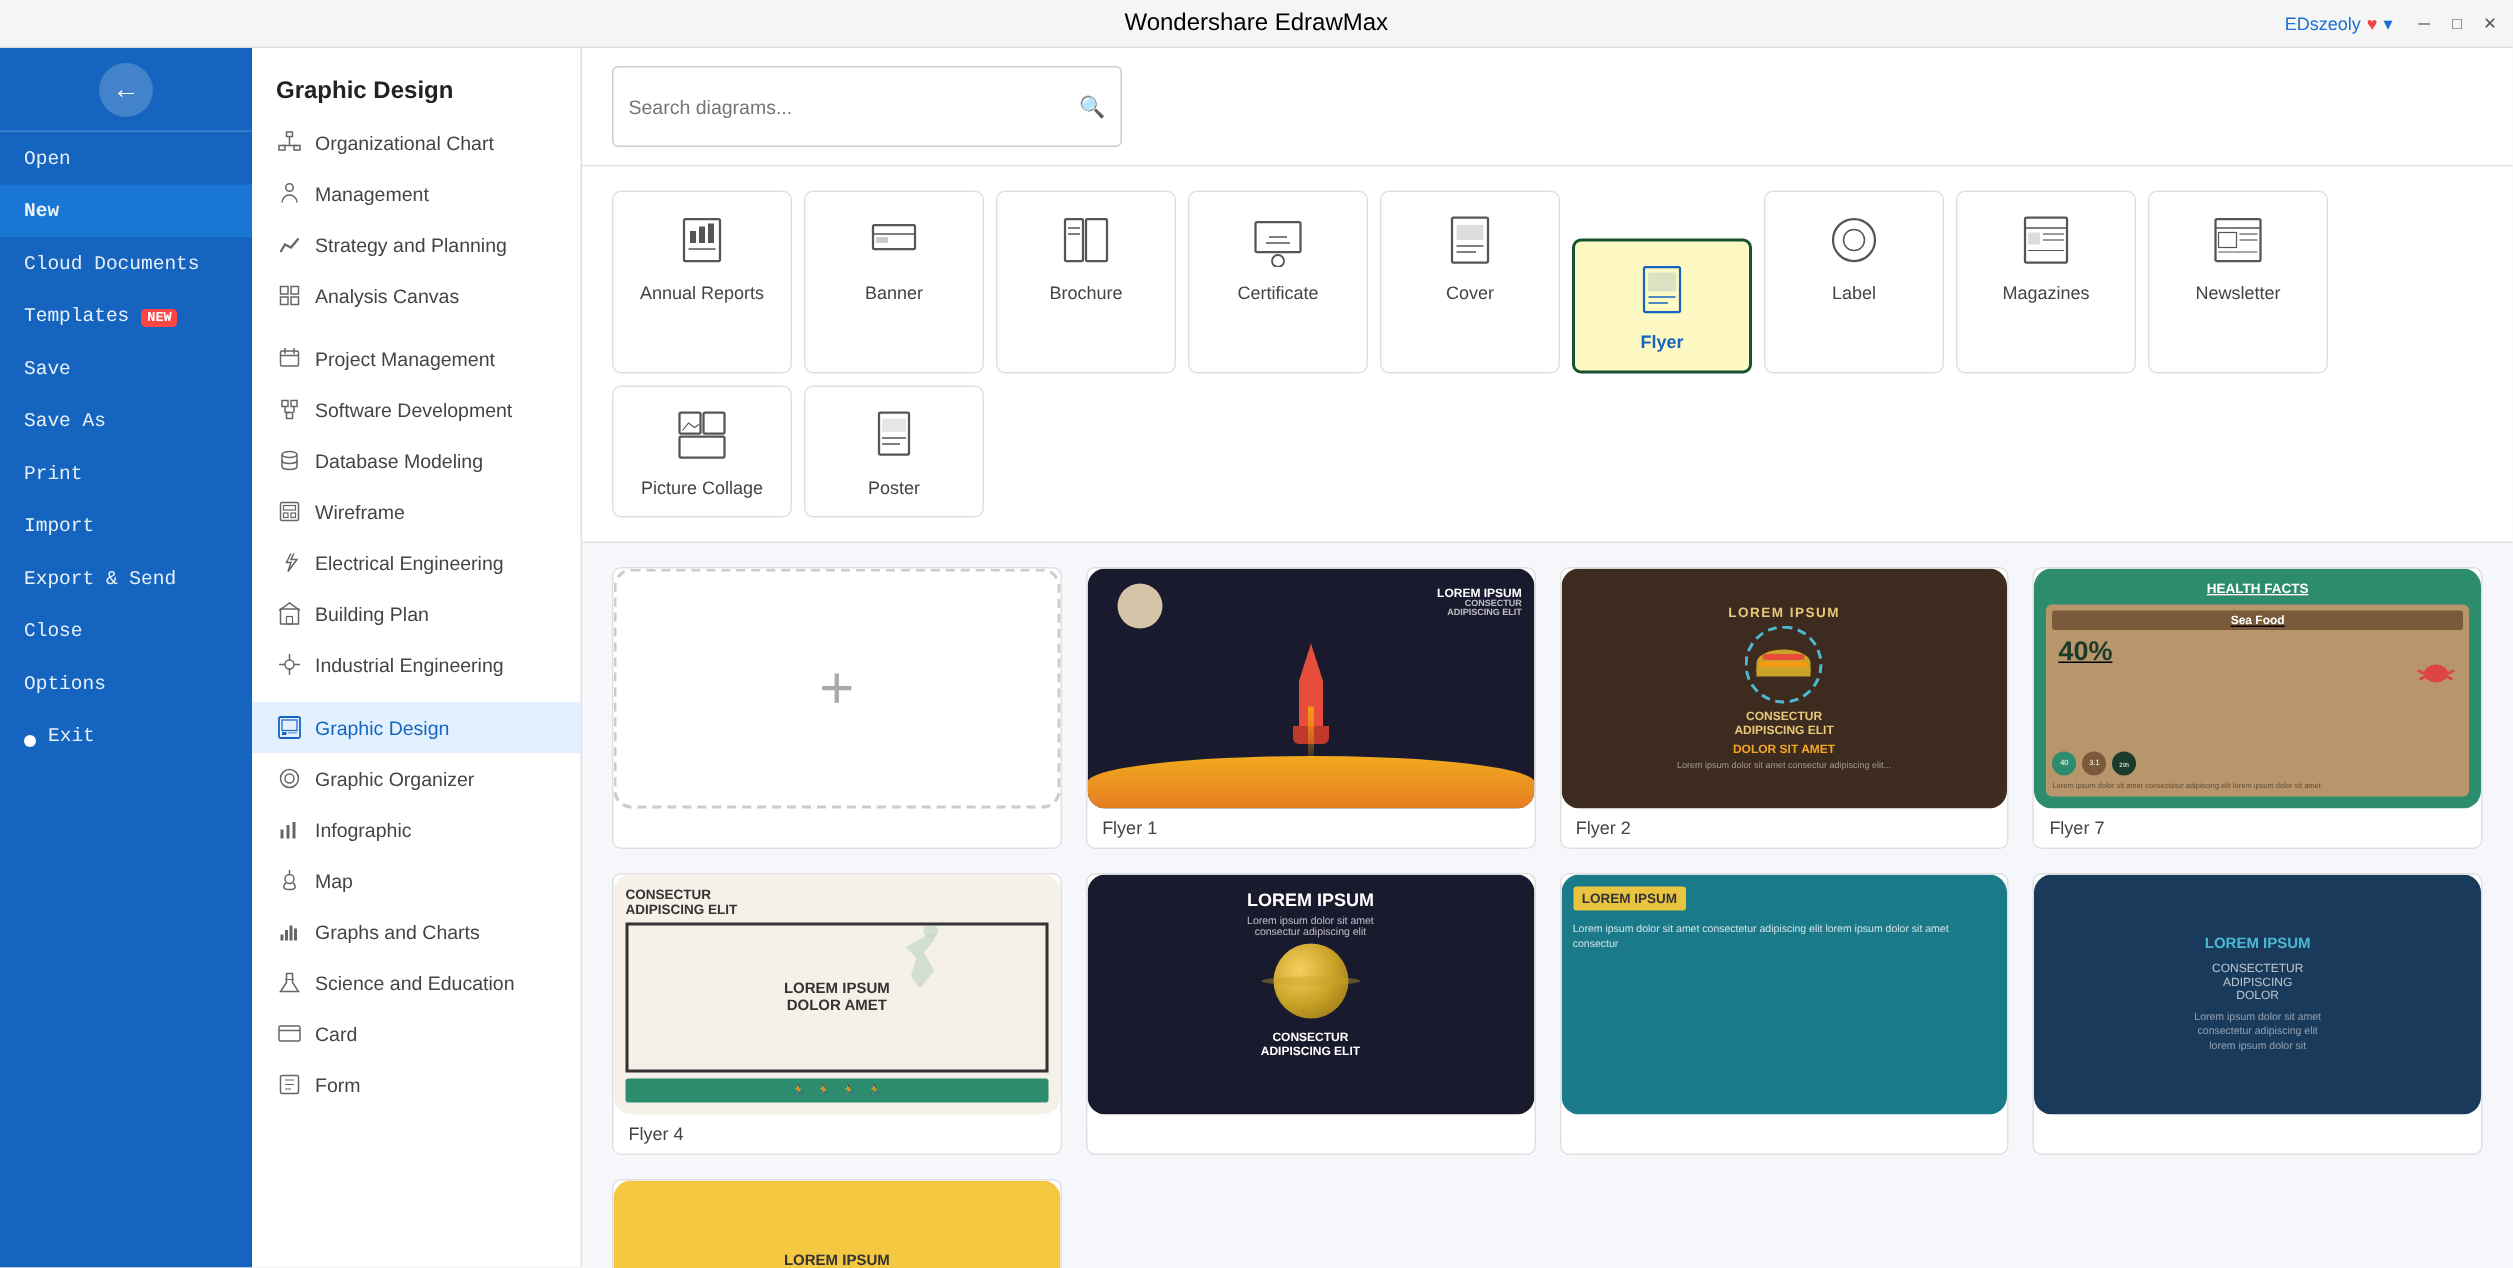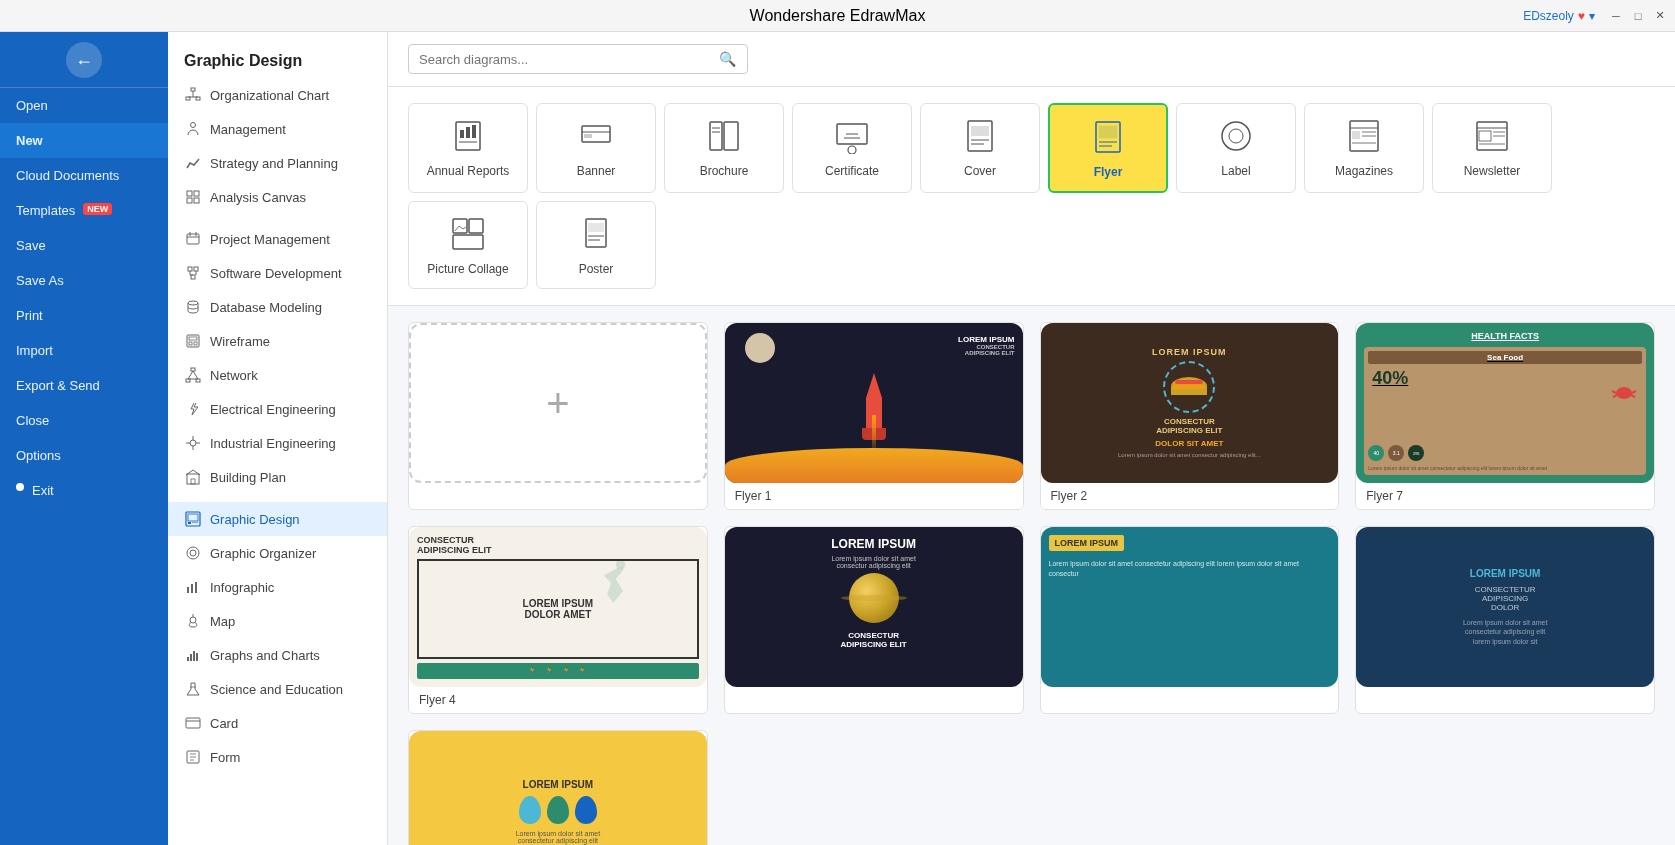--- a/index.html
+++ b/index.html
@@ -70,24 +70,25 @@
       background: rgba(255,255,255,0.2);
       display: flex; align-items: center; justify-content: center;
       cursor: pointer;
       color: white;
       font-size: 18px;
     }
     .sidebar-item {
       padding: 10px 16px;
       cursor: pointer;
       display: flex;
-      align-items: flex-start;
+      align-items: flex-end;
       gap: 8px;
       font-size: 13px;
       color: rgba(255,255,255,0.9);
+      font-family: Liberation Mono, monospace;
     }
     .sidebar-item.active { background: #1976d2; font-weight: 600; }
     .sidebar-item .badge {
       background: #ff4444;
       color: white;
       font-size: 9px;
       padding: 1px 4px;
       border-radius: 3px;
       font-weight: bold;
     }
@@ -146,21 +147,21 @@
       background: white;
       padding: 12px 20px;
       border-bottom: 1px solid #e0e0e0;
       flex-shrink: 0;
     }
     .search-input-wrap {
       display: flex;
       align-items: center;
       border: 1px solid #ccc;
       border-radius: 4px;
-      padding: 6px 10px;
+      padding: 18px 10px;
       background: white;
       width: 340px;
     }
     .search-input {
       border: none;
       outline: none;
       flex: 1;
       font-size: 13px;
       color: #666;
     }
@@ -183,21 +184,21 @@
       border: 1px solid #e0e0e0;
       border-radius: 6px;
       padding: 12px 8px;
       display: flex;
       flex-direction: column;
       align-items: center;
       gap: 8px;
       cursor: pointer;
       background: white;
     }
-    .category-card.active { border: 2px solid #22c55e; background: #fde047; }
+    .category-card.active { border: 2px solid #14532d; background: #fef9c3; margin-top: 32px; }
     .category-card-icon {
       width: 40px; height: 40px;
       display: flex; align-items: center; justify-content: center;
       color: #555;
     }
     .category-card.active .category-card-icon { color: #1565c0; }
     .category-card-label {
       font-size: 12px;
       color: #444;
       text-align: center;
@@ -397,59 +398,46 @@
             <rect x="4" y="4" width="8" height="3" fill="none" stroke="#666" stroke-width="0.8"></rect>
             <rect x="4" y="9" width="3" height="3" fill="none" stroke="#666" stroke-width="0.8"></rect>
             <rect x="9" y="9" width="3" height="3" fill="none" stroke="#666" stroke-width="0.8"></rect>
           </svg>
       </span>
       <span>Wireframe</span>
     </div>
     <div class="middle-item">
       <span class="middle-icon">
         <svg width="16" height="16" viewBox="0 0 16 16">
-            <rect x="6" y="1" width="4" height="3" fill="none" stroke="#666" stroke-width="1"></rect>
-            <rect x="1" y="12" width="4" height="3" fill="none" stroke="#666" stroke-width="1"></rect>
-            <rect x="11" y="12" width="4" height="3" fill="none" stroke="#666" stroke-width="1"></rect>
-            <line x1="8" y1="4" x2="3" y2="12" stroke="#666" stroke-width="1"></line>
-            <line x1="8" y1="4" x2="13" y2="12" stroke="#666" stroke-width="1"></line>
-            <line x1="3" y1="12" x2="13" y2="12" stroke="#666" stroke-width="1"></line>
-          </svg>
-      </span>
-      <span>Network</span>
-    </div>
-    <div class="middle-item">
-      <span class="middle-icon">
-        <svg width="16" height="16" viewBox="0 0 16 16">
             <polyline points="9,2 6,8 9,8 7,14 13,6 9,6 11,2" fill="none" stroke="#666" stroke-width="1"></polyline>
           </svg>
       </span>
       <span>Electrical Engineering</span>
+    </div>
+    <div class="middle-item">
+      <span class="middle-icon">
+        <svg width="16" height="16" viewBox="0 0 16 16">
+            <rect x="2" y="5" width="12" height="10" fill="none" stroke="#666" stroke-width="1"></rect>
+            <polyline points="1,6 8,1 15,6" fill="none" stroke="#666" stroke-width="1"></polyline>
+            <rect x="6" y="10" width="4" height="5" fill="none" stroke="#666" stroke-width="0.8"></rect>
+          </svg>
+      </span>
+      <span>Building Plan</span>
     </div>
     <div class="middle-item">
       <span class="middle-icon">
         <svg width="16" height="16" viewBox="0 0 16 16">
             <circle cx="8" cy="8" r="3" fill="none" stroke="#666" stroke-width="1"></circle>
             <line x1="8" y1="1" x2="8" y2="5" stroke="#666" stroke-width="1"></line>
             <line x1="8" y1="11" x2="8" y2="15" stroke="#666" stroke-width="1"></line>
             <line x1="1" y1="8" x2="5" y2="8" stroke="#666" stroke-width="1"></line>
             <line x1="11" y1="8" x2="15" y2="8" stroke="#666" stroke-width="1"></line>
           </svg>
       </span>
       <span>Industrial Engineering</span>
-    </div>
-    <div class="middle-item">
-      <span class="middle-icon">
-        <svg width="16" height="16" viewBox="0 0 16 16">
-            <rect x="2" y="5" width="12" height="10" fill="none" stroke="#666" stroke-width="1"></rect>
-            <polyline points="1,6 8,1 15,6" fill="none" stroke="#666" stroke-width="1"></polyline>
-            <rect x="6" y="10" width="4" height="5" fill="none" stroke="#666" stroke-width="0.8"></rect>
-          </svg>
-      </span>
-      <span>Building Plan</span>
     </div>
     <div class="middle-divider"></div>
     <div class="middle-item active">
       <span class="middle-icon">
         <svg width="16" height="16" viewBox="0 0 16 16">
             <rect x="1" y="1" width="14" height="14" rx="1" fill="none" stroke="#1565c0" stroke-width="1.2"></rect>
             <rect x="3" y="3" width="10" height="7" fill="none" stroke="#1565c0" stroke-width="0.8"></rect>
             <rect x="3" y="11" width="3" height="2" fill="#1565c0"></rect>
             <rect x="7" y="11" width="6" height="1" fill="#1565c0" opacity="0.5"></rect>
           </svg>

